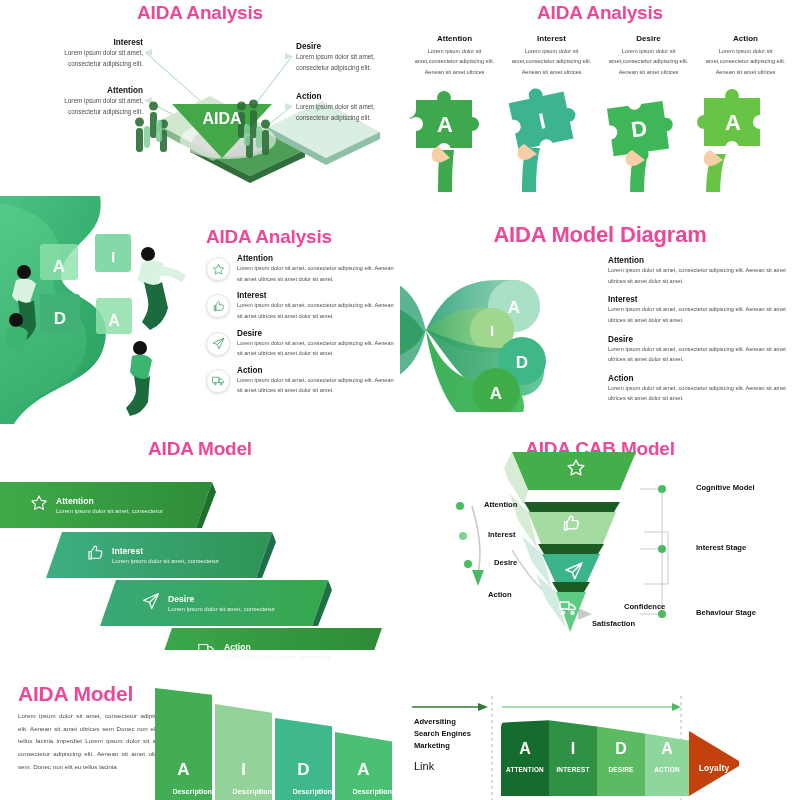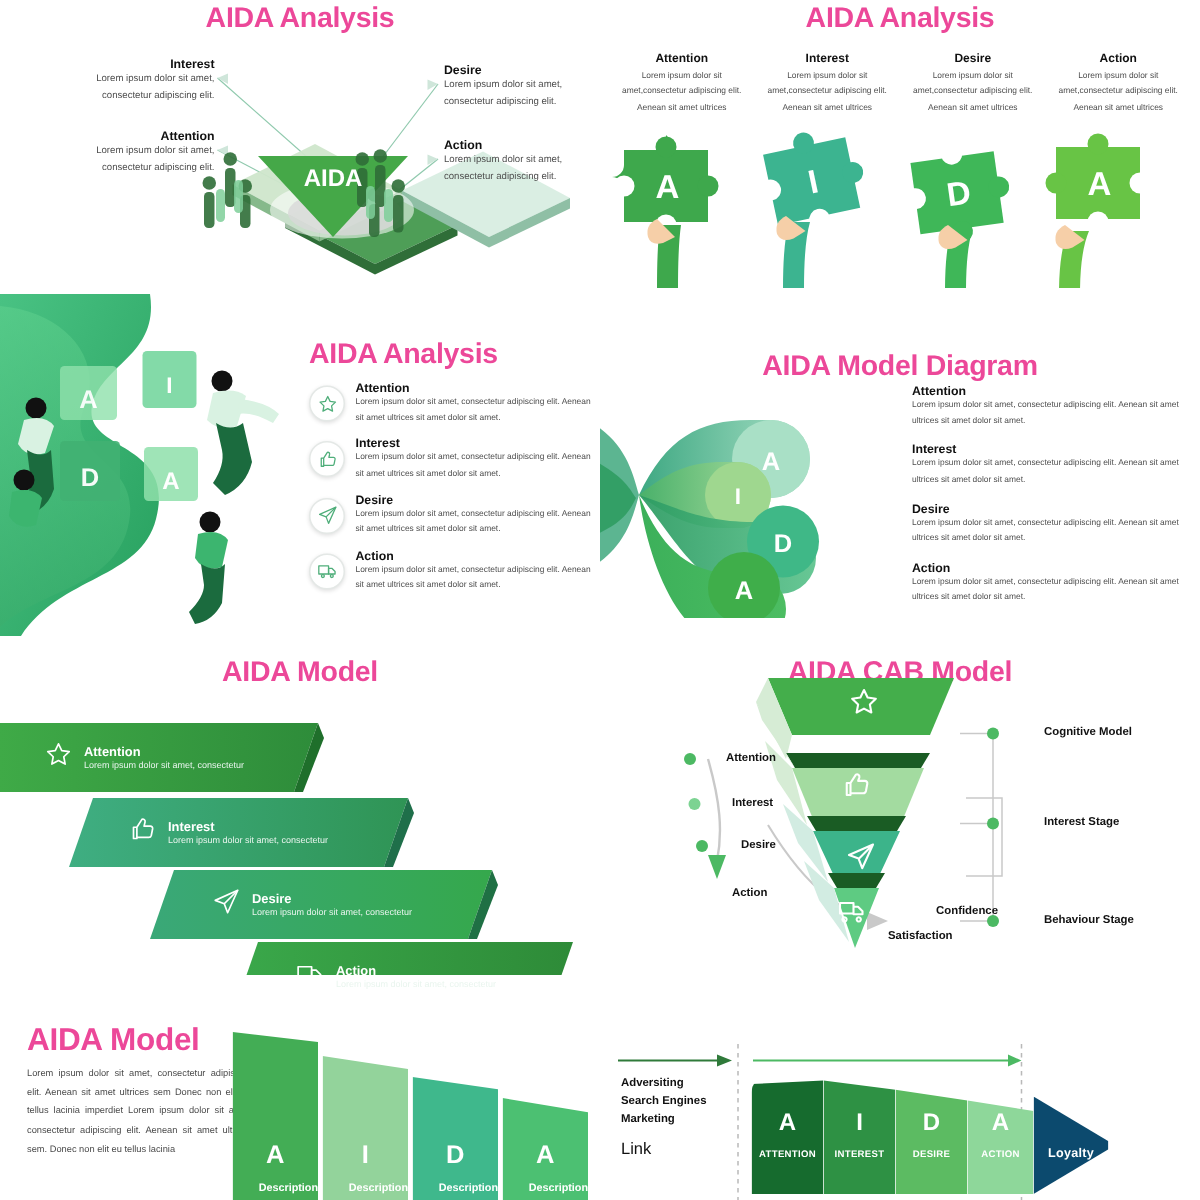--- a/index.html
+++ b/index.html
@@ -50,21 +50,21 @@
     background:#fff; border:1px solid #e4e8e6;
     box-shadow:0 1px 3px rgba(0,0,0,.13);
     flex:0 0 24px; margin-right:7px; margin-top:3px;
     display:flex; align-items:center; justify-content:center;
   }
   .rowtxt .h { font-size:8.2px; font-weight:bold; color:#111; }
   .rowtxt .t { font-size:5.6px; line-height:1.9; color:#4e4e4e; }
 
   
   #p4 { left:400px; top:210px; width:400px; height:214px; }
-  #p4 .ptitle { position:absolute; top:24px; width:100%; font-size:19px; }
+  #p4 .ptitle { position:absolute; top:12px; width:100%; font-size:22px; }
   #p4-art { position:absolute; left:-4px; top:46px; width:210px; height:156px; }
   .p4list { position:absolute; left:208px; top:46px; width:190px; }
   .p4item { margin-bottom:9px; }
   .p4item .h { font-size:8.2px; font-weight:bold; color:#111; }
   .p4item .t { font-size:5.6px; line-height:1.9; color:#4e4e4e; }
 
   
   #p5 { left:0; top:424px; width:400px; height:236px; }
   #p5 .ptitle { position:absolute; top:14px; width:100%; font-size:19px; }
   .ribbon { position:absolute; height:46px; display:flex; align-items:center; color:#fff; }
@@ -630,16 +630,16 @@
     <span class="S" style="top:48px">INTEREST</span>
   </div>
   <div class="pseg" style="left:197px;top:58px;width:48px;height:78px;background:#5cbb62;clip-path:polygon(0 11%,100% 20%,100% 100%,0 100%);">
     <span class="L" style="top:22px">D</span>
     <span class="S" style="top:48px">DESIRE</span>
   </div>
   <div class="pseg" style="left:245px;top:58px;width:44px;height:78px;background:#8ed79a;clip-path:polygon(0 20%,100% 29%,100% 100%,0 100%);">
     <span class="L" style="top:22px">A</span>
     <span class="S" style="top:48px">ACTION</span>
   </div>
-  <div class="pseg" style="left:289px;top:71px;width:50px;height:65px;background:#0c4a6e;clip-path:polygon(0 0,100% 46%,100% 54%,0 100%);">
+  <div class="pseg" style="left:289px;top:71px;width:50px;height:65px;background:#c2410c;clip-path:polygon(0 0,100% 46%,100% 54%,0 100%);">
     <span class="S" style="top:32px;font-size:8.4px;">Loyalty</span>
   </div>
 </div>
 
 </body></html>

